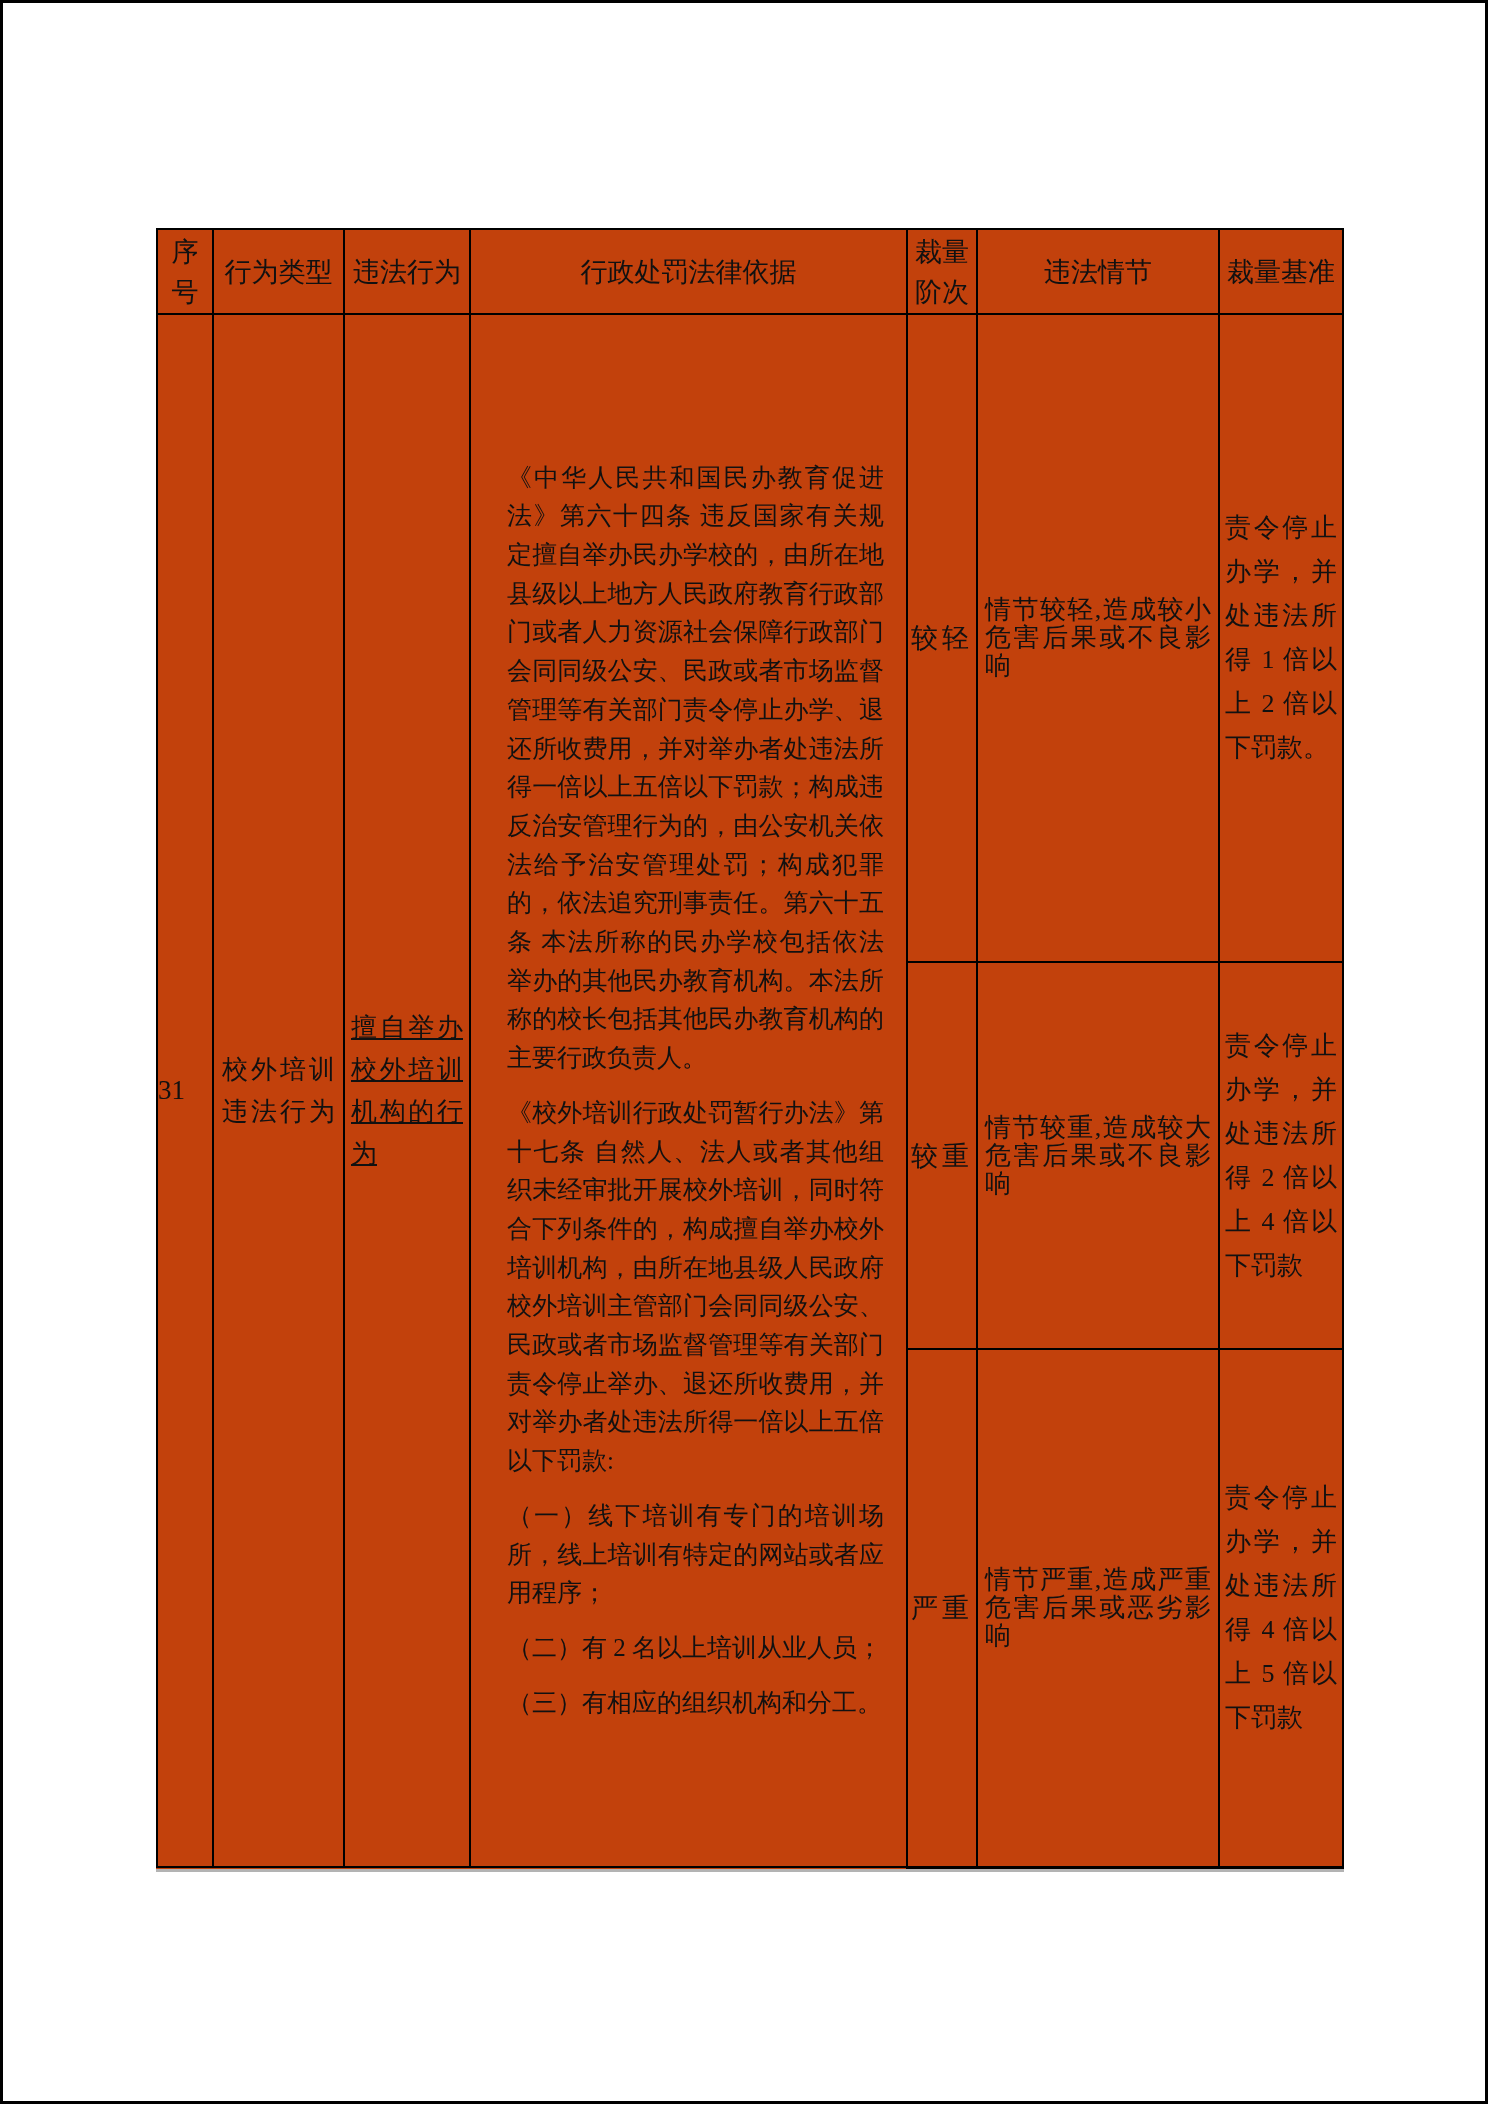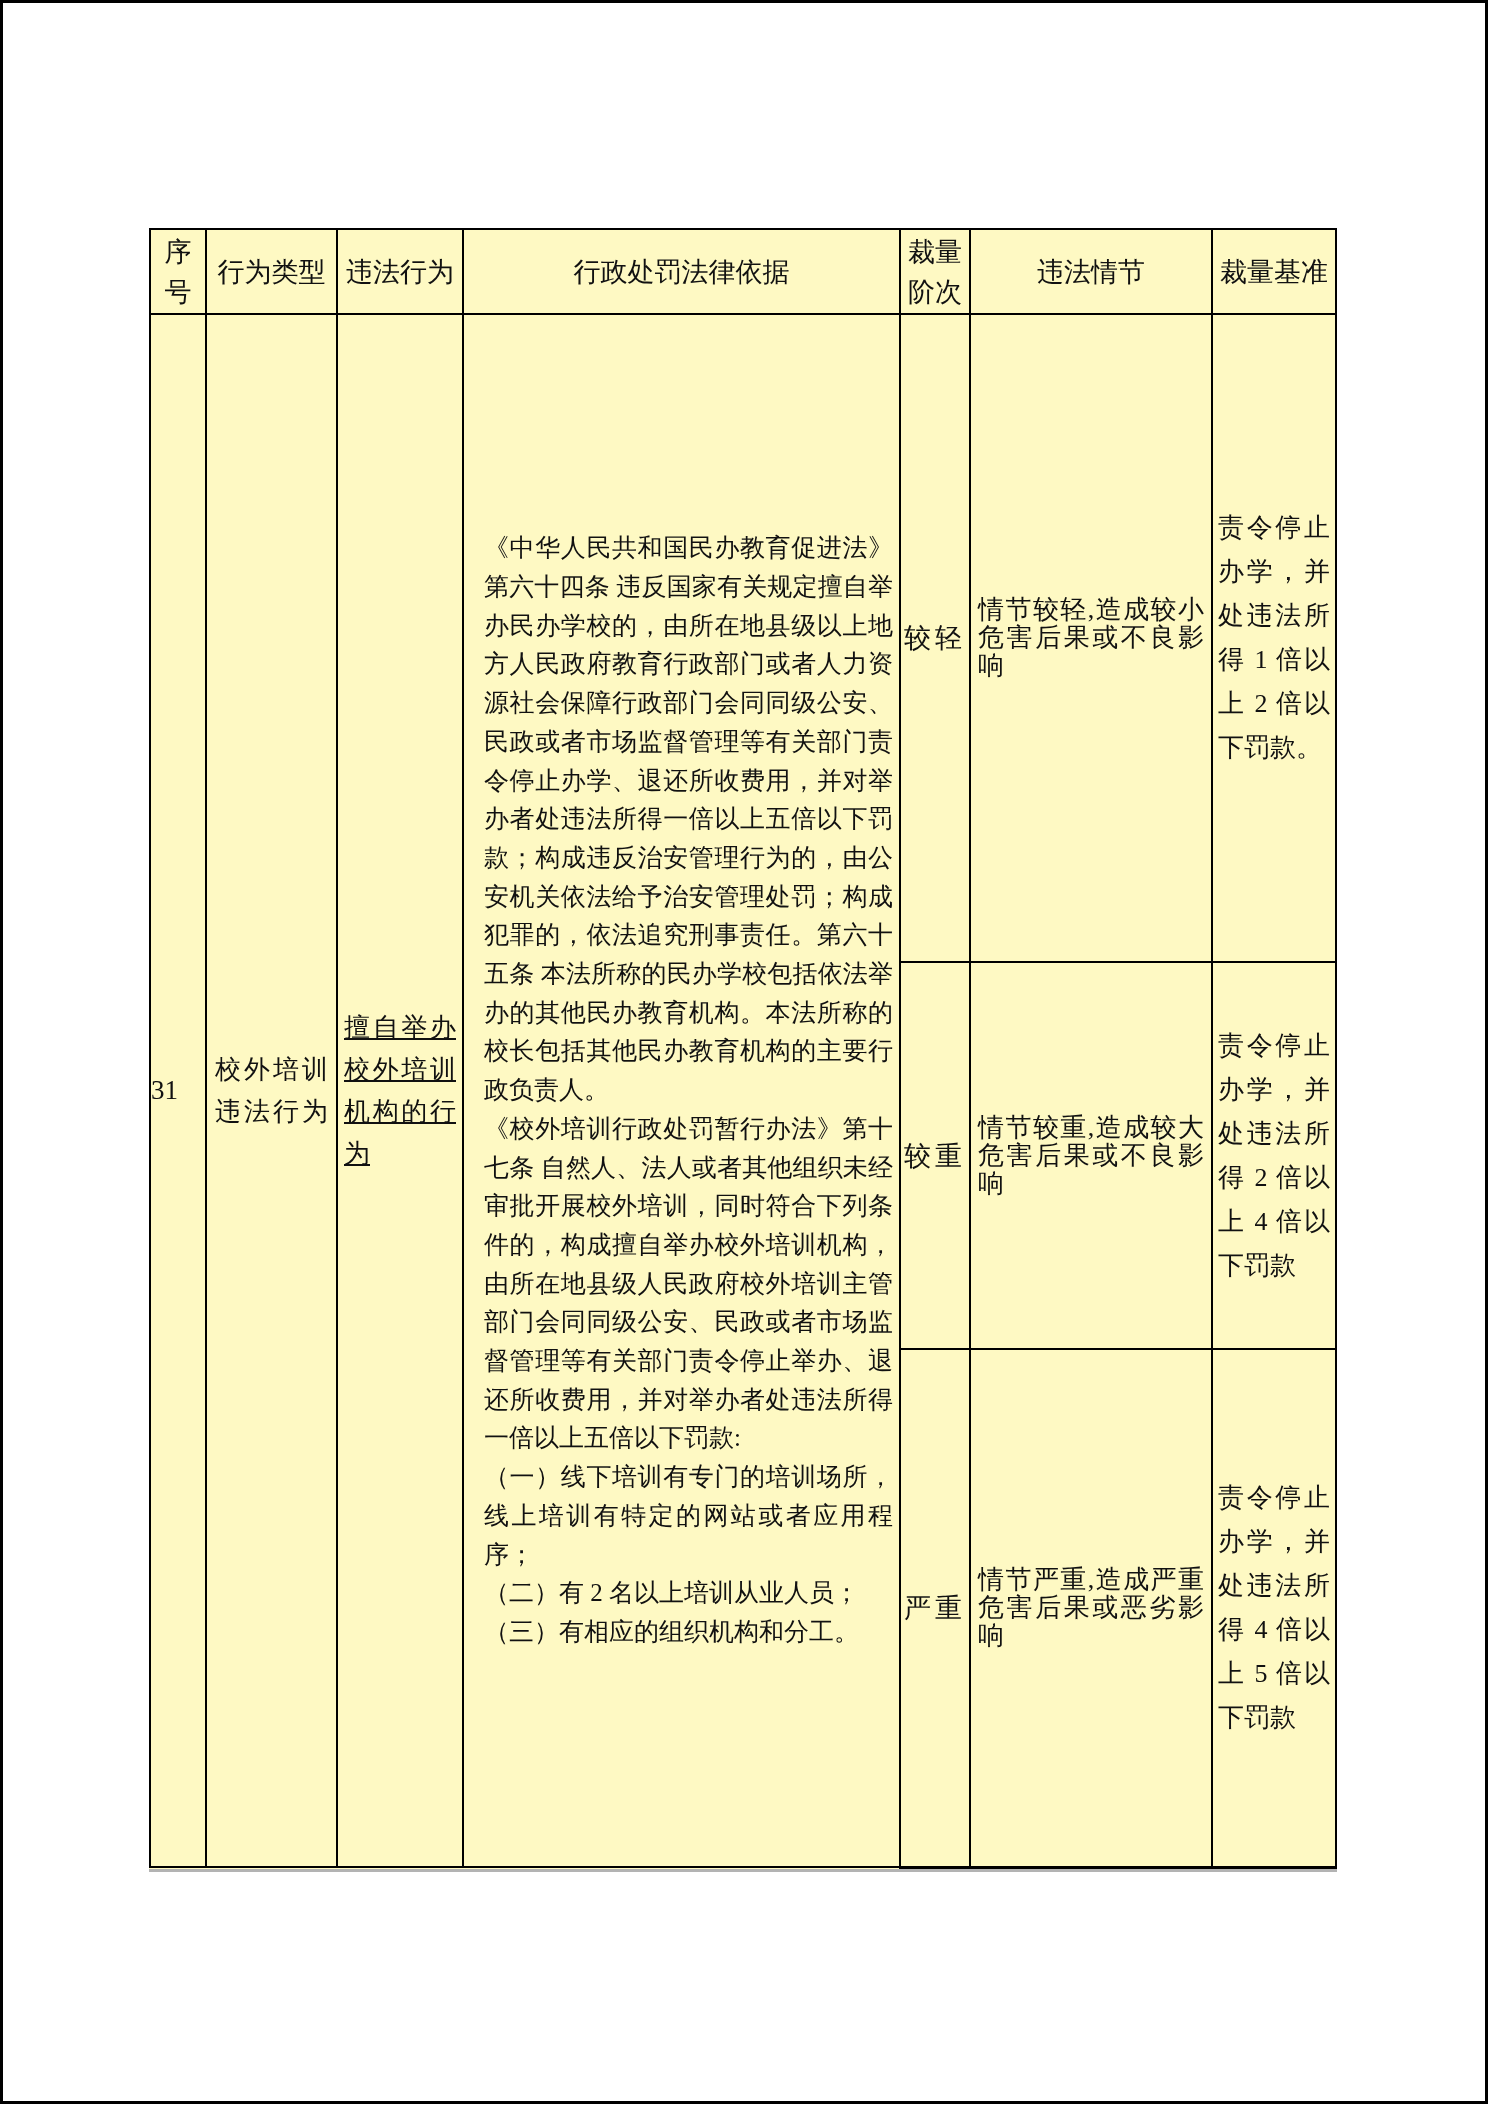--- a/index.html
+++ b/index.html
@@ -13,26 +13,26 @@
     height: 2104px;
     box-sizing: border-box;
     background: #ffffff;
     border: 3px solid #000;
     font-family: "Liberation Serif", "DejaVu Serif", serif;
     color: #111;
     overflow: hidden;
   }
   table.penalty-table {
     position: absolute;
-    left: 146px;
+    left: 153px;
     top: 225px;
     width: 1186px;
     border-collapse: collapse;
     table-layout: fixed;
-    background: #fef9c3;
+    background: #c2410c;
     box-shadow: 0 3px 0 #b3b3b3;
     padding-left: 44px;
   }
   .penalty-table th,
   .penalty-table td {
     border: 2px solid #000;
     font-weight: 400;
     box-sizing: border-box;
     overflow: hidden;
   }
@@ -68,21 +68,21 @@
     font-size: 26px;
     line-height: 42px;
     text-align: justify;
     padding: 0 6px;
     word-break: break-all;
     text-decoration: underline;
   }
   .c-illegal { text-align-last: left; }
   .c-legal { padding: 0 6px 0 20px; }
   .legal-p {
-    margin: 0;
+    margin: 16px;
     font-size: 25px;
     line-height: 38.7px;
     text-align: justify;
     text-align-last: left;
   }
   .c-level {
     text-align: center;
     font-size: 27px;
     letter-spacing: 4px;
     padding: 0;

